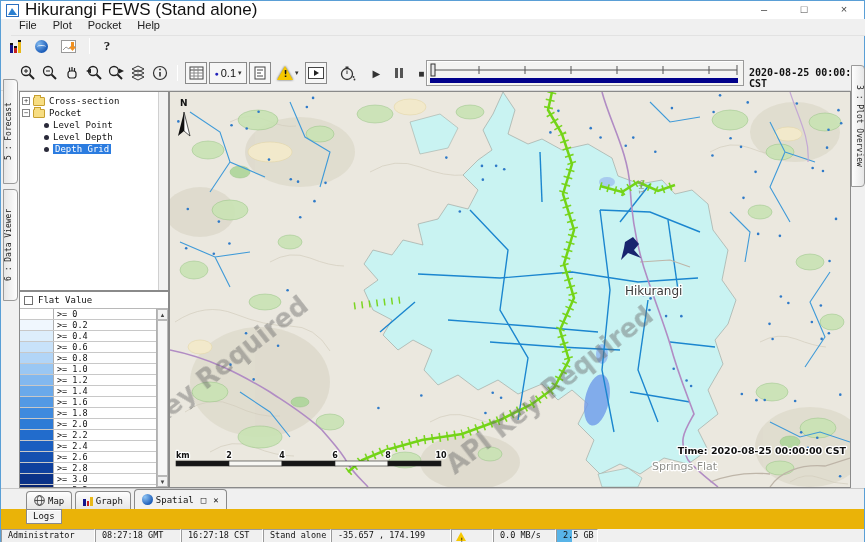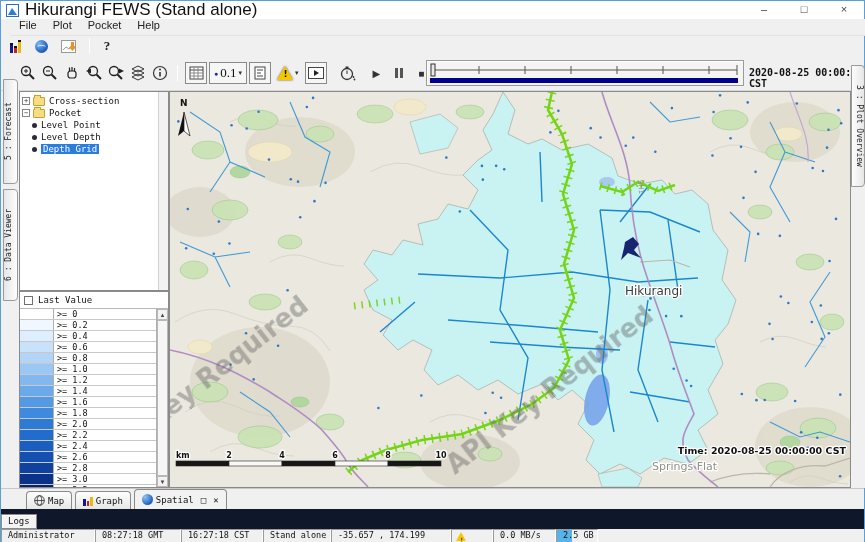--- a/index.html
+++ b/index.html
@@ -31,41 +31,41 @@
 .help-q{font-size:13px;font-weight:bold;color:#222;font-family:"Liberation Serif",serif}
 .row2{display:flex;align-items:center;height:100%;padding-left:16px}
 .play-glyph{font-size:10px;color:#333;margin:0 7px}
 .record{color:#e01010;font-size:11px;margin:0 6px}
 .pause-bars{display:flex;gap:2px;margin:0 8px}
 .pause-bars i{width:3px;height:10px;background:#555}
 .skip{display:flex;align-items:center;margin:0 6px;color:#333;font-size:10px}
 .skip .bar{width:2px;height:10px;background:#333}
 .dd-caret{font-size:7px;color:#333;margin-left:2px}
 .thresh-dot{color:#2222bb;font-size:7px;margin-right:2px}
-.thresh-val{font-size:13px;color:#111;font-family:Liberation Serif, serif}
+.thresh-val{font-size:11px;color:#111;font-family:Liberation Sans, sans-serif}
 .warn-tri{position:relative;width:0;height:0;border-left:8px solid transparent;border-right:8px solid transparent;border-bottom:14px solid #f6c800;filter:drop-shadow(0 0 1px #555)}
 .warn-tri b{position:absolute;left:-1.5px;top:3px;font-size:9px;color:#111;font-family:"DejaVu Sans",sans-serif}
 .timeline{position:absolute;left:425px;top:59px;width:318px;height:26px;border:1px solid #9a9a9a;background:#f4f4f2;box-shadow:inset 1px 1px 0 #fff}
 .tl-date{position:absolute;left:748px;top:66px;font-size:10px;color:#111;font-family:"DejaVu Sans Mono",monospace;font-weight:bold}
 
 
 .main{position:absolute;left:0;top:90px;width:865px;height:397px;background:#f0f0f0}
 .left-strip{position:absolute;left:0;top:0;width:18px;height:100%;background:#f0f0f0}
 .vtab-left{position:absolute;left:2px;width:15px;border:1px solid #9a9a9a;border-radius:4px 0 0 4px;background:linear-gradient(90deg,#fdfdfd,#e6e6e6);writing-mode:vertical-rl;transform:rotate(180deg);font-size:8px;color:#222;font-family:"DejaVu Sans Mono",monospace;text-align:center;padding:4px 0}
 .right-strip{position:absolute;left:850px;top:0;width:15px;height:100%;background:#f0f0f0}
 .vtab-right{position:absolute;left:0;width:14px;border:1px solid #9a9a9a;border-radius:0 4px 4px 0;background:linear-gradient(90deg,#fdfdfd,#e6e6e6);writing-mode:vertical-rl;font-size:8px;color:#222;font-family:"DejaVu Sans Mono",monospace;text-align:center;padding:4px 0}
 
 .tree-panel{position:absolute;left:18px;top:0;width:150px;height:200px;background:#fff;border:1px solid #8a8a8a}
 .tree{font-family:"DejaVu Sans Mono",monospace;font-size:9px;color:#111;padding-top:3px;position:relative}
 .tree-row{display:flex;align-items:center;height:12px;position:relative}
 .pm-box{width:8px;height:8px;border:1px solid #848484;background:#fff;font-size:7px;line-height:6px;text-align:center;color:#333;margin:0 3px 0 2px;flex:none}
 .folder{width:12px;height:9px;background:#f7dd82;border:1px solid #c8a030;border-radius:1px;position:relative;margin-right:4px;flex:none}
 .folder::before{content:"";position:absolute;left:0;top:-3px;width:5px;height:2px;background:#f7dd82;border:1px solid #c8a030;border-bottom:none}
 .bullet{width:5px;height:5px;border-radius:50%;background:#2a2a3a;margin:0 4px 0 0;flex:none}
-.leaf{padding-left:12px}
+.leaf{padding-left:24px}
 .sel{background:#2b7ce0;color:#fff;padding:0 2px}
 .tree-scroll{position:absolute;right:0;top:0;width:10px;height:100%;background:#f2f2f2;border-left:1px solid #d0d0d0}
 
 .legend-panel{position:absolute;left:18px;top:200px;width:150px;height:197px;background:#fff;border:1px solid #8a8a8a}
 .legend-head{height:17px;display:flex;align-items:center;font-family:"DejaVu Sans Mono",monospace;font-size:9px;color:#111;border-bottom:1px solid #b8b8b8;padding-left:4px}
 .cbx{width:9px;height:9px;border:1px solid #707070;background:#fff;margin-right:5px}
 .legend-list{position:relative;height:178px;overflow:hidden}
 .legend-row{display:flex;height:11px;border-bottom:1px solid #c8c8c8;font-family:"DejaVu Sans Mono",monospace;font-size:8.5px;color:#111}
 .legend-swatch{width:34px;border-right:1px solid #b0b0b0;flex:none}
 .legend-label{padding:0 3px;line-height:10px;flex:1}
@@ -76,21 +76,21 @@
 .map-panel{position:absolute;left:168px;top:0;width:682px;height:397px;border:1px solid #8a8a8a;background:#ebe8df;overflow:hidden}
 
 
 .tabbar{position:absolute;left:0;top:487px;width:100%;height:21px;background:#f0f0f0;border-top:1px solid #c8c8c8;display:flex;align-items:flex-end;padding-left:25px}
 .btab{display:flex;align-items:center;gap:3px;height:18px;border:1px solid #8a8a8a;border-bottom:none;border-radius:4px 4px 0 0;background:linear-gradient(#fefefe,#e6e6e6);padding:0 7px;font-family:"DejaVu Sans Mono",monospace;font-size:9px;color:#111;margin-right:3px}
 .btab.active{height:20px;background:#f2f2f2}
 .btab .mini-bars{display:flex;align-items:flex-end;gap:1px;height:10px}
 .btab .mini-bars i{width:2.5px;display:block}
 .btab .blue-globe{width:11px;height:11px;border-radius:50%;background:radial-gradient(circle at 3px 3px,#8ec4f4,#1b5cb8 75%)}
 .tab-ctl{font-size:9px;color:#222;margin-left:4px}
-.logsbar{position:absolute;left:0;top:508px;width:100%;height:20px;background:#0f172a;display:flex;align-items:flex-end;}
+.logsbar{position:absolute;left:0;top:508px;width:100%;height:20px;background:#eab308;display:flex;align-items:flex-start;padding-left:25px}
 .logs-btn{height:15px;border:1px solid #8a8a8a;background:#f4f4f4;box-shadow:inset 1px 1px 0 #fff;font-family:"DejaVu Sans Mono",monospace;font-size:9px;color:#111;padding:0 6px;line-height:13px}
 
 .statusbar{position:absolute;left:0;top:528px;width:100%;height:14px;background:#f0f0f0;display:flex;font-family:"DejaVu Sans Mono",monospace;font-size:8.5px;color:#111}
 .st-cell{border:1px solid;border-color:#9a9a9a #fff #fff #9a9a9a;height:100%;line-height:11px;padding:0 6px;white-space:nowrap;overflow:hidden;position:relative}
 .st-warn{display:flex;align-items:center;padding-left:4px}
 .mini-tri{position:relative;width:0;height:0;border-left:5px solid transparent;border-right:5px solid transparent;border-bottom:9px solid #f6c800}
 .mini-tri b{position:absolute;left:-1px;top:2px;font-size:6px;color:#111}
 .mem-fill{position:absolute;left:0;top:0;bottom:0;width:38%;background:#58b4e8}
 .mem-txt{position:relative}
 
@@ -308,21 +308,21 @@
           <span class="bullet"></span>
           <span class="sel">Depth Grid</span>
         </div>
       </div>
       <div class="tree-scroll"></div>
     </div>
 
     <div class="legend-panel">
       <div class="legend-head">
         <span class="cbx"></span>
-        <span>Last Value</span>
+        <span>Flat Value</span>
       </div>
       <div class="legend-list">
         <div id="legend-rows" style="margin-right:12px">
             <div class="legend-row">
               <div class="legend-swatch" style="background: rgb(255, 255, 255);"></div>
               <div class="legend-label">&gt;= 0</div>
             </div>
             <div class="legend-row">
               <div class="legend-swatch" style="background: rgb(240, 247, 254);"></div>
               <div class="legend-label">&gt;= 0.2</div>

